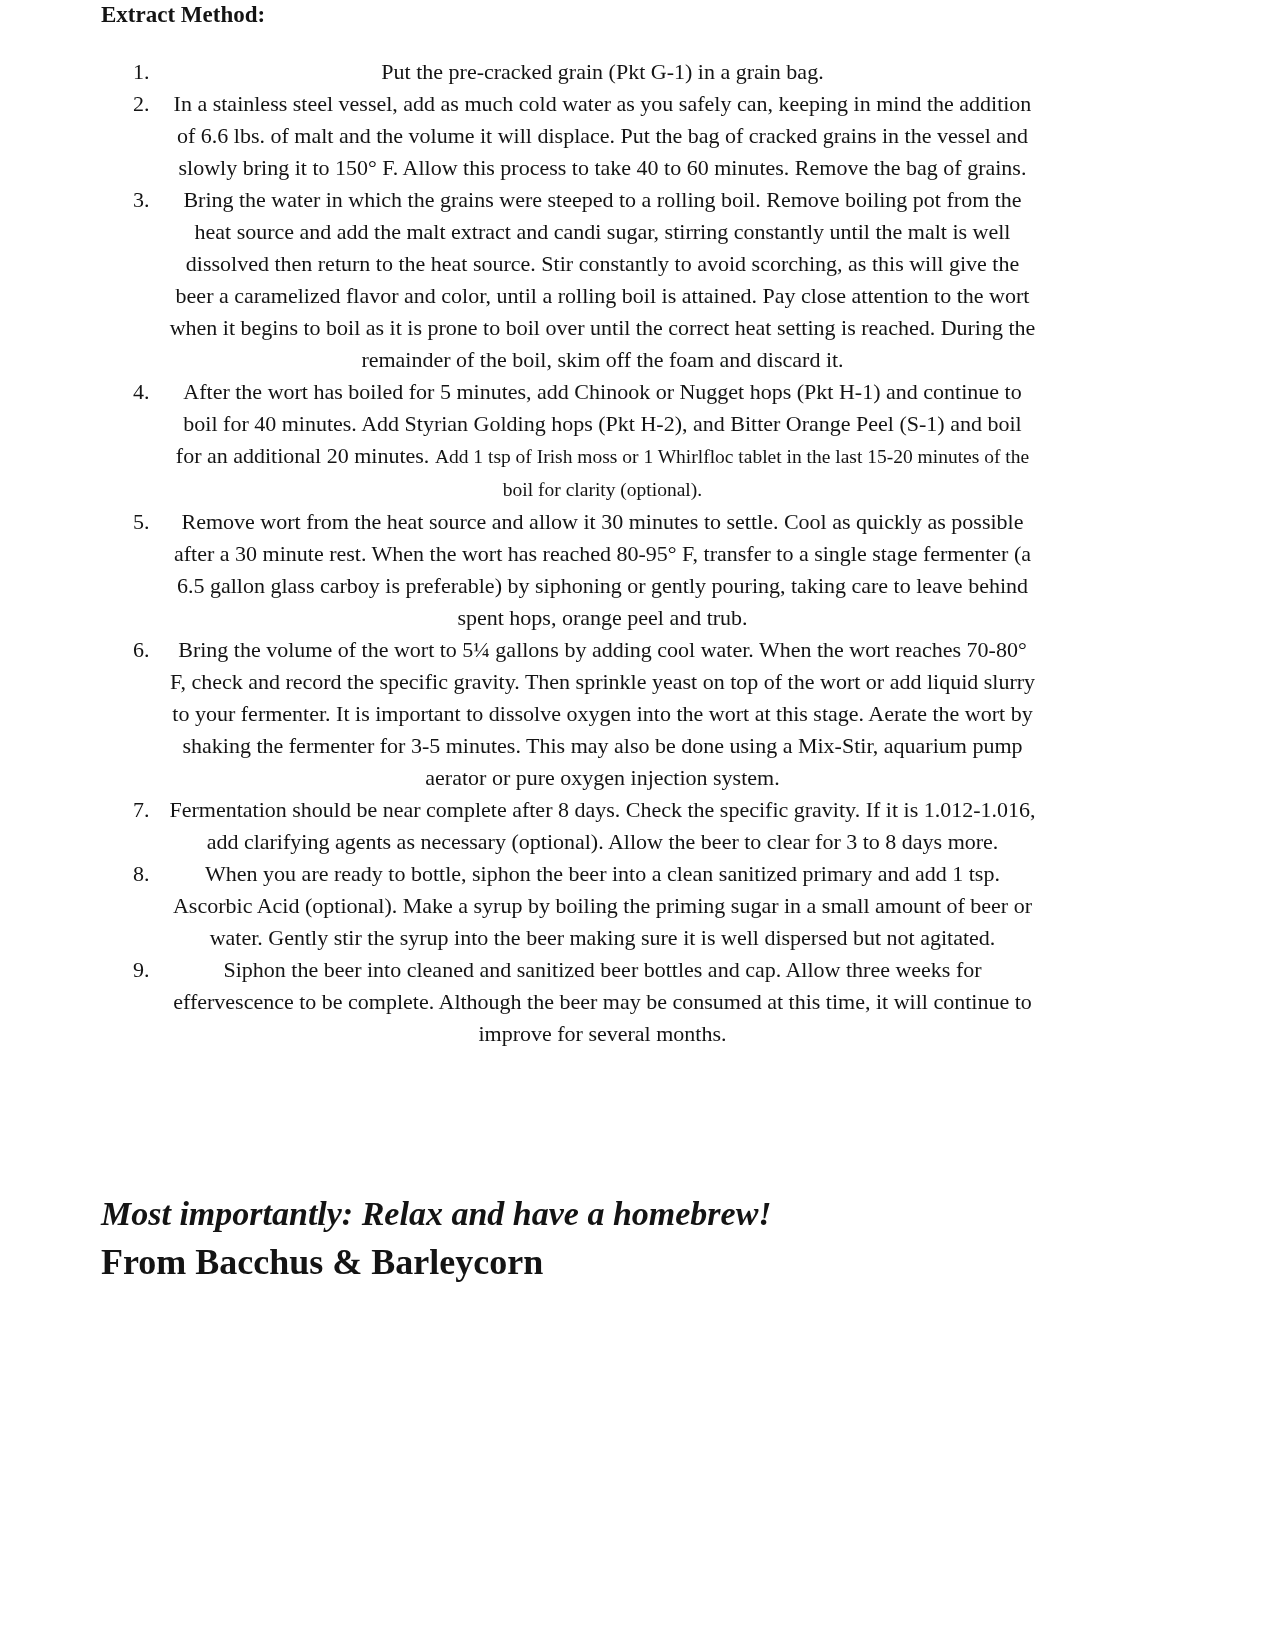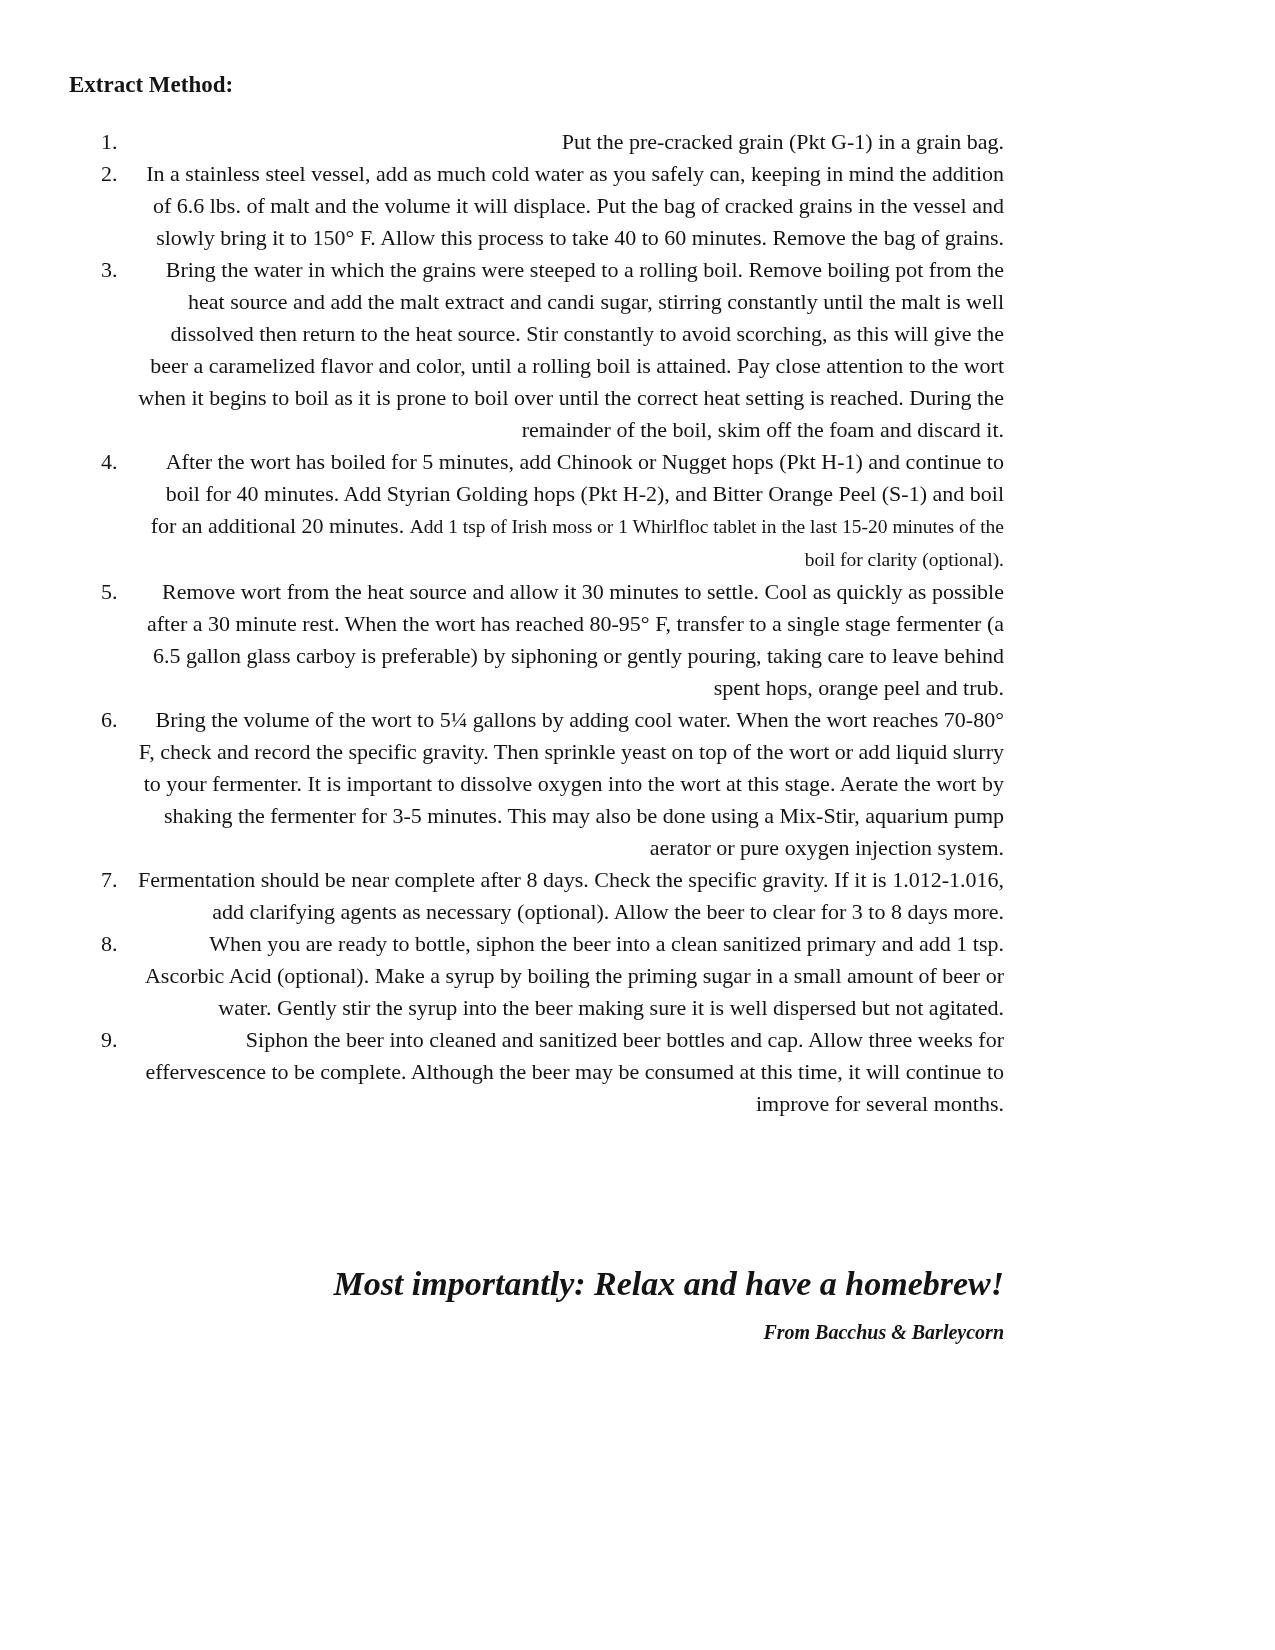--- a/index.html
+++ b/index.html
@@ -11,23 +11,22 @@
     position: relative;
     width: 1275px;
     height: 1650px;
     background: #ffffff;
     color: #141414;
     font-family: "Liberation Serif", "DejaVu Serif", serif;
     overflow: hidden;
     box-sizing: border-box;
   }
   .content {
-    margin-left: 69px;
+    margin-left: 101px;
     width: 935px;
-    padding-top: 70px;
     box-sizing: border-box;
   }
   .doc-title {
     font-size: 23px;
     font-weight: bold;
     line-height: 30px;
     margin: 0;
   }
   ol.steps {
     list-style: none;
@@ -35,48 +34,47 @@
     margin: 26px 0 0 0;
     padding: 0;
   }
   ol.steps li {
     counter-increment: step;
     position: relative;
     margin-left: 68px;
     width: 867px;
     font-size: 22px;
     line-height: 32px;
-    text-align: right;
+    text-align: center;
   }
   ol.steps li::before {
     content: counter(step) ".";
     position: absolute;
     left: -36px;
     top: 0;
     width: 30px;
     text-align: left;
   }
   .step-note {
     font-size: 19.5px;
   }
   .footer {
     margin-top: 142px;
-    text-align: right;
+    text-align: left;
   }
   .footer-tagline {
     font-size: 34px;
     font-weight: bold;
     font-style: italic;
     line-height: 44px;
     margin: 0;
   }
   .footer-attribution {
-    font-size: 20px;
+    font-size: 36px;
     font-weight: bold;
-    font-style: italic;
     line-height: 36px;
     margin: 8px 0 0 0;
   }
 </style>
 </head>
 <body>
 
 <div class="page">
   <div class="content">
 

